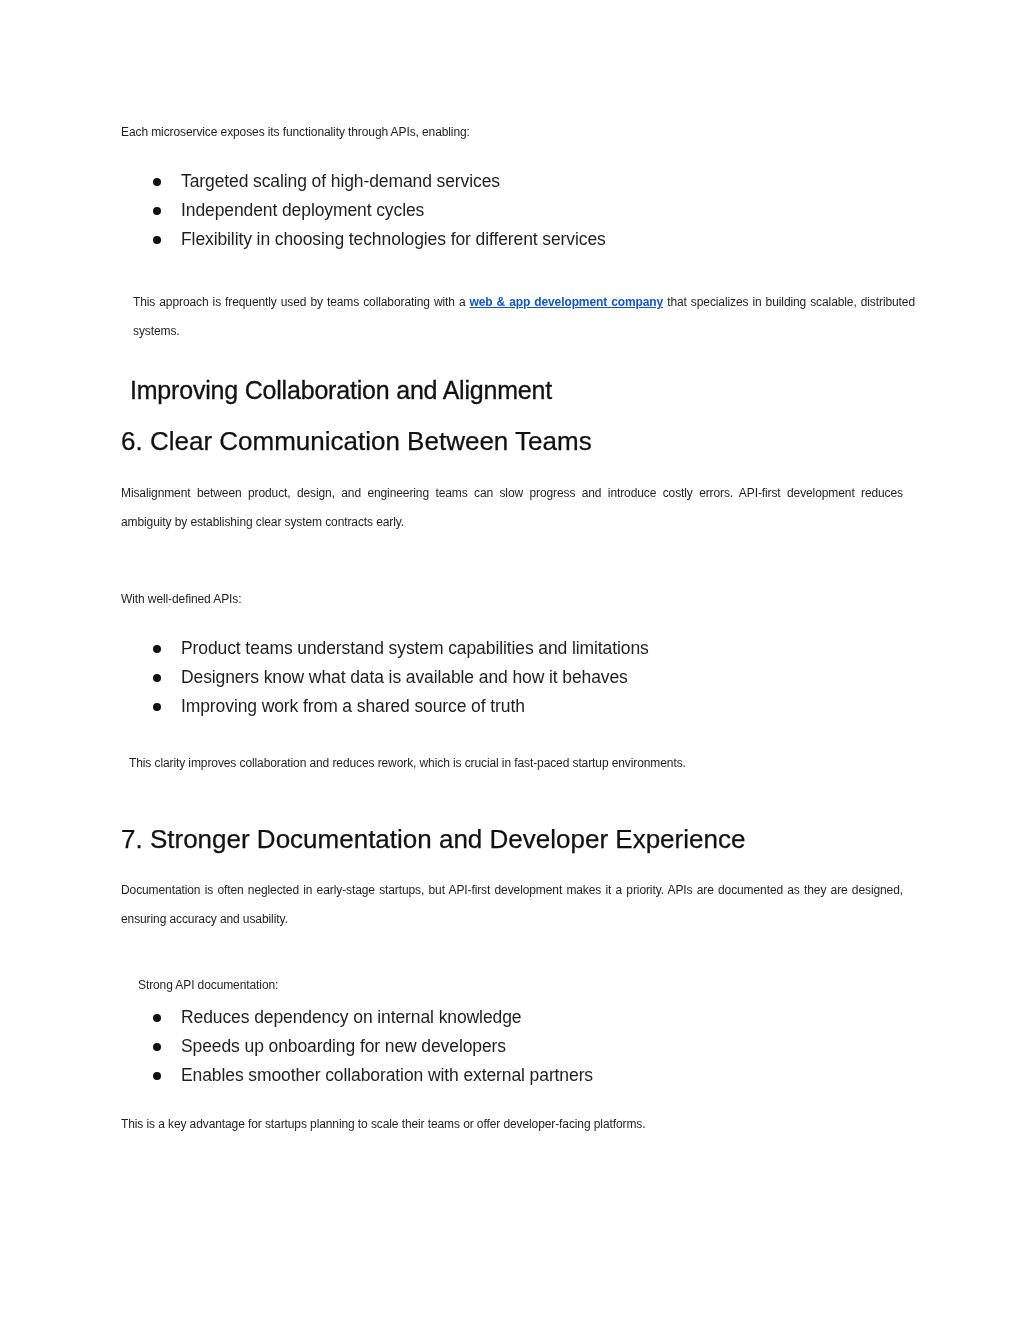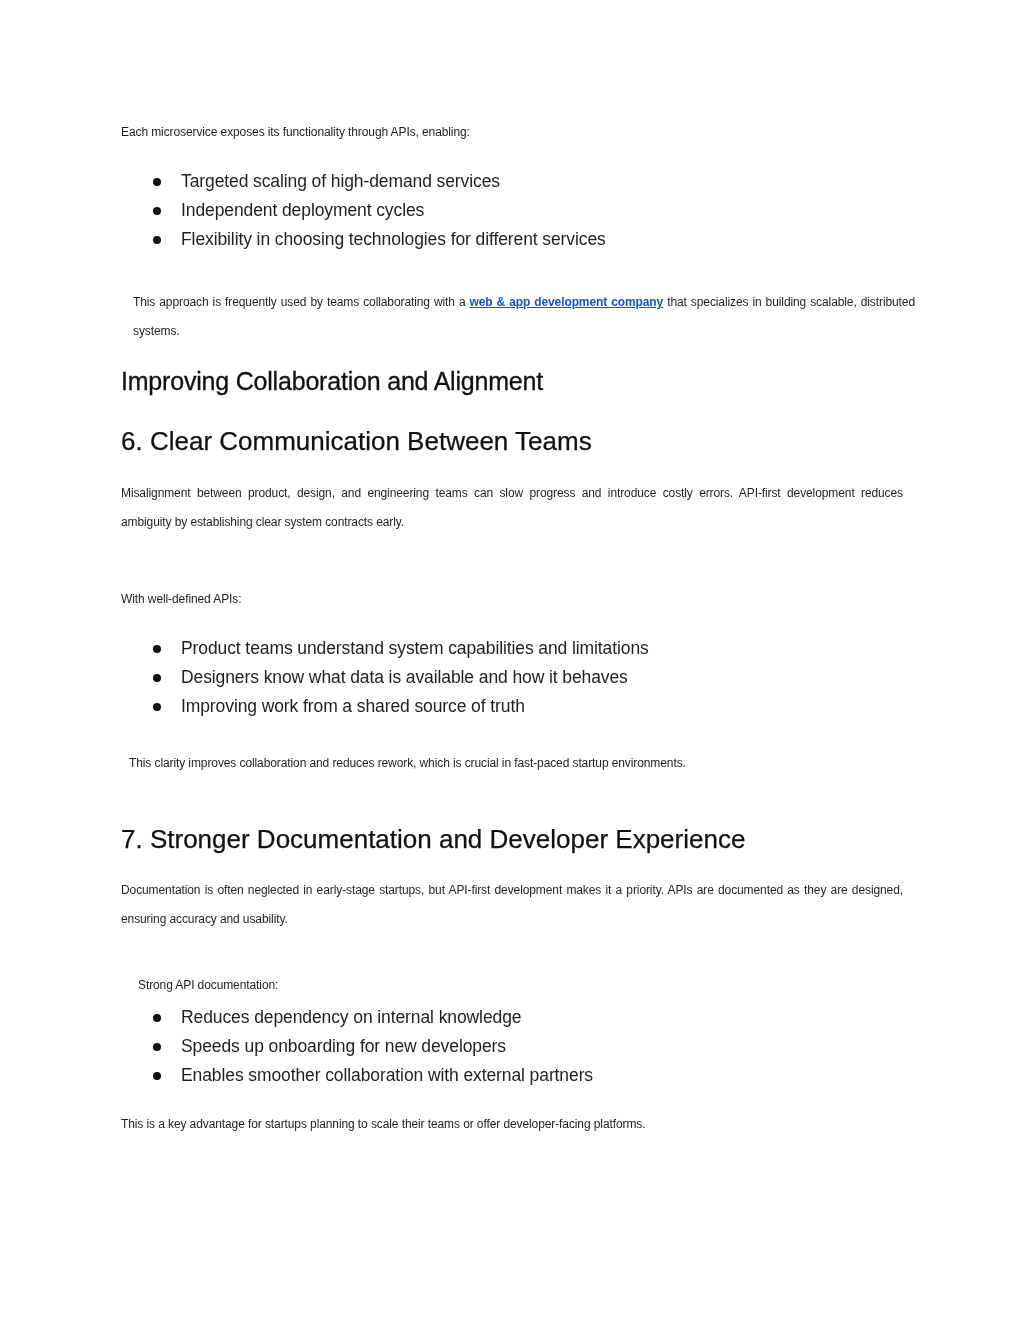--- a/index.html
+++ b/index.html
@@ -9,21 +9,21 @@
       color: #1f1f1f;
     }
     .page { position: absolute; left: 121px; top: 0; width: 782px; }
     .p {
       position: absolute; left: 0; width: 782px;
       font-size: 12px; line-height: 29px; text-align: justify;
       text-align-last: left; color: #1f1f1f; letter-spacing: -0.1px;
     }
     .h2 {
       position: absolute; left: 0; font-size: 25px; font-weight: 400;
-      color: #111; letter-spacing: -0.2px; margin: 0; line-height: 30px;
+      color: #111; letter-spacing: -0.2px; margin: 9px; line-height: 30px;
       -webkit-text-stroke: 0.3px #111;
     }
     .h3 {
       position: absolute; left: 0; font-size: 26px; font-weight: 400;
       color: #111; margin: 0; line-height: 26px; -webkit-text-stroke: 0.25px #111;
     }
     ul.bl { position: absolute; left: 0; margin: 0; padding: 0; list-style: none; }
     ul.bl li {
       position: relative; padding-left: 60px; font-size: 17.5px; line-height: 29px;
       color: #1f1f1f; letter-spacing: -0.1px;

